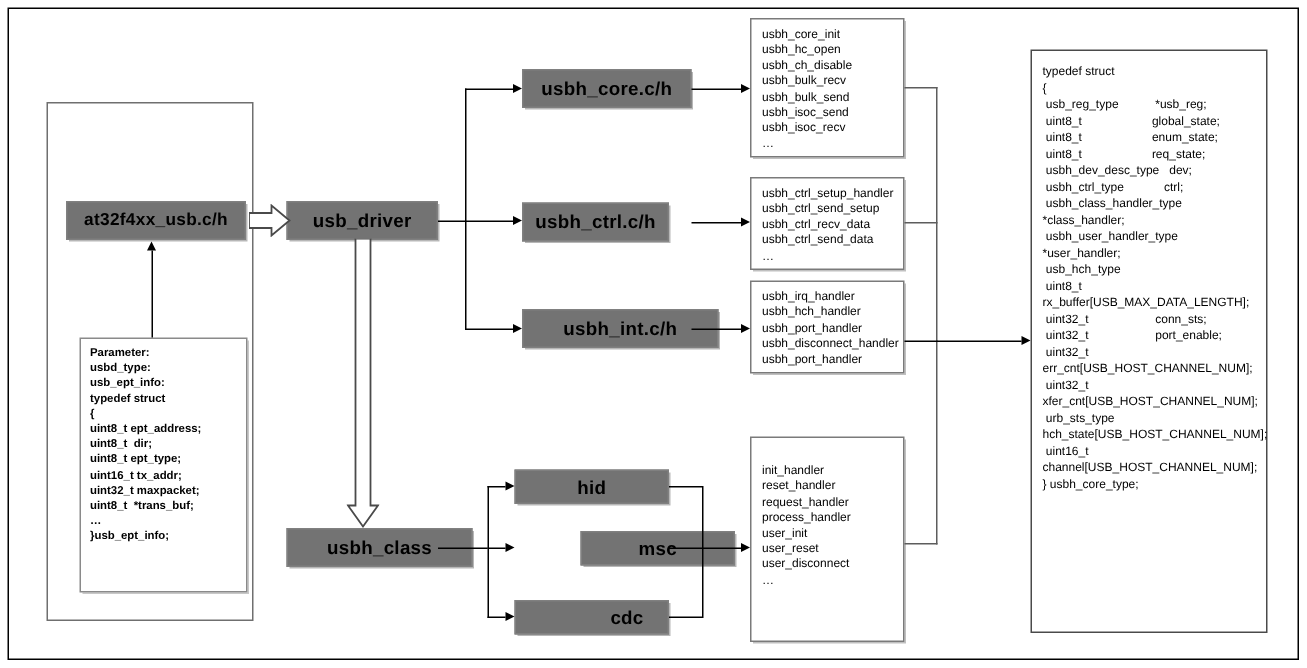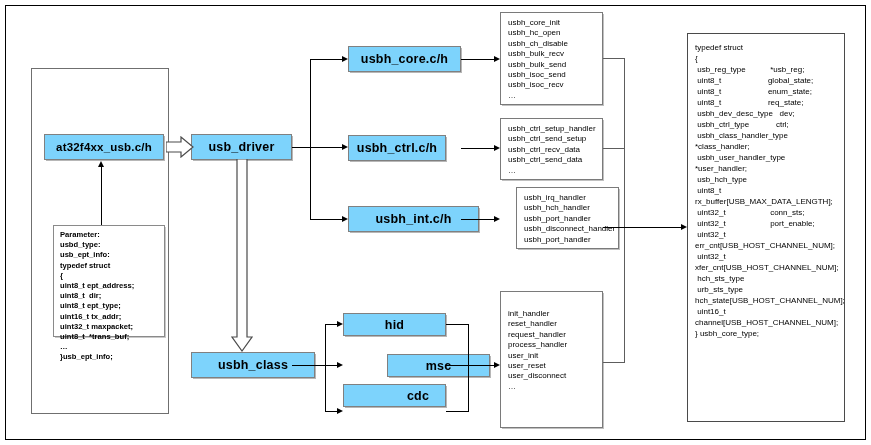--- a/index.html
+++ b/index.html
@@ -23,21 +23,21 @@
   .plainbox{
     position:absolute;
     border:1px solid #6f6f6f;
     box-sizing:border-box;
     background:#ffffff;
   }
   .nodebox{
     position:absolute;
     border:1px solid #808080;
     box-sizing:border-box;
-    background:#7dd3fc;
+    background:#737373;
     display:flex;
     align-items:center;
     justify-content:center;
     font-weight:bold;
     font-size:12.5px;
     color:#000000;
     letter-spacing:0.2px;
     box-shadow:1.5px 1.5px 0 -0.5px #b7b7b7;
   }
   .listbox{
@@ -136,25 +136,25 @@
   </div>
 
   <div class="nodebox" style="left:343px;top:313px;width:103px;height:23px;">
     <span>hid</span>
   </div>
 
   <div class="nodebox" style="left:343px;top:354px;width:103px;height:23px;margin-left:44px;">
     <span>msc</span>
   </div>
 
-  <div class="nodebox" style="left:343px;top:384px;width:103px;height:23px;padding-left:47px;">
+  <div class="nodebox" style="left:343px;top:400px;width:103px;height:23px;padding-left:47px;">
     <span>cdc</span>
   </div>
 
-  <div class="paramsbox" style="left:53px;top:225px;width:112px;height:112px;">
+  <div class="paramsbox" style="left:53px;top:225px;width:112px;height:170px;">
     <span class="ln">Parameter:</span>
     <span class="ln">usbd_type:</span>
     <span class="ln">usb_ept_info:</span>
     <span class="ln">typedef struct</span>
     <span class="ln">{</span>
     <span class="ln">uint8_t ept_address;</span>
     <span class="ln">uint8_t  dir;</span>
     <span class="ln">uint8_t ept_type;</span>
     <span class="ln">uint16_t tx_addr;</span>
     <span class="ln">uint32_t maxpacket;</span>
@@ -175,21 +175,21 @@
   </div>
 
   <div class="listbox" style="left:500px;top:118px;width:103px;height:62px;">
     <span class="ln">usbh_ctrl_setup_handler</span>
     <span class="ln">usbh_ctrl_send_setup</span>
     <span class="ln">usbh_ctrl_recv_data</span>
     <span class="ln">usbh_ctrl_send_data</span>
     <span class="ln">…</span>
   </div>
 
-  <div class="listbox" style="left:500px;top:187px;width:103px;height:62px;margin-left:16px;">
+  <div class="listbox" style="left:500px;top:187px;width:103px;height:62px;">
     <span class="ln">usbh_irq_handler</span>
     <span class="ln">usbh_hch_handler</span>
     <span class="ln">usbh_port_handler</span>
     <span class="ln">usbh_disconnect_handler</span>
     <span class="ln">usbh_port_handler</span>
   </div>
 
   <div class="listbox" style="left:500px;top:291px;width:103px;height:137px;padding-top:17px;">
     <span class="ln">init_handler</span>
     <span class="ln">reset_handler</span>
@@ -223,21 +223,20 @@
     <span class="ln"> uint8_t</span>
     <span class="ln">rx_buffer[USB_MAX_DATA_LENGTH];</span>
     <span class="ln"></span>
     <span class="ln"> uint32_t                    conn_sts;</span>
     <span class="ln"> uint32_t                    port_enable;</span>
     <span class="ln"></span>
     <span class="ln"> uint32_t</span>
     <span class="ln">err_cnt[USB_HOST_CHANNEL_NUM];</span>
     <span class="ln"> uint32_t</span>
     <span class="ln">xfer_cnt[USB_HOST_CHANNEL_NUM];</span>
-    <span class="ln"> hch_sts_type</span>
     <span class="ln"> urb_sts_type</span>
     <span class="ln">hch_state[USB_HOST_CHANNEL_NUM];</span>
     <span class="ln"> uint16_t</span>
     <span class="ln">channel[USB_HOST_CHANNEL_NUM];</span>
     <span class="ln">} usbh_core_type;</span>
   </div>
 
   <div class="vline" style="left:101px;top:167px;height:58px;"></div>
   <div class="arrow-u" style="left:98px;top:161px;"></div>
 

